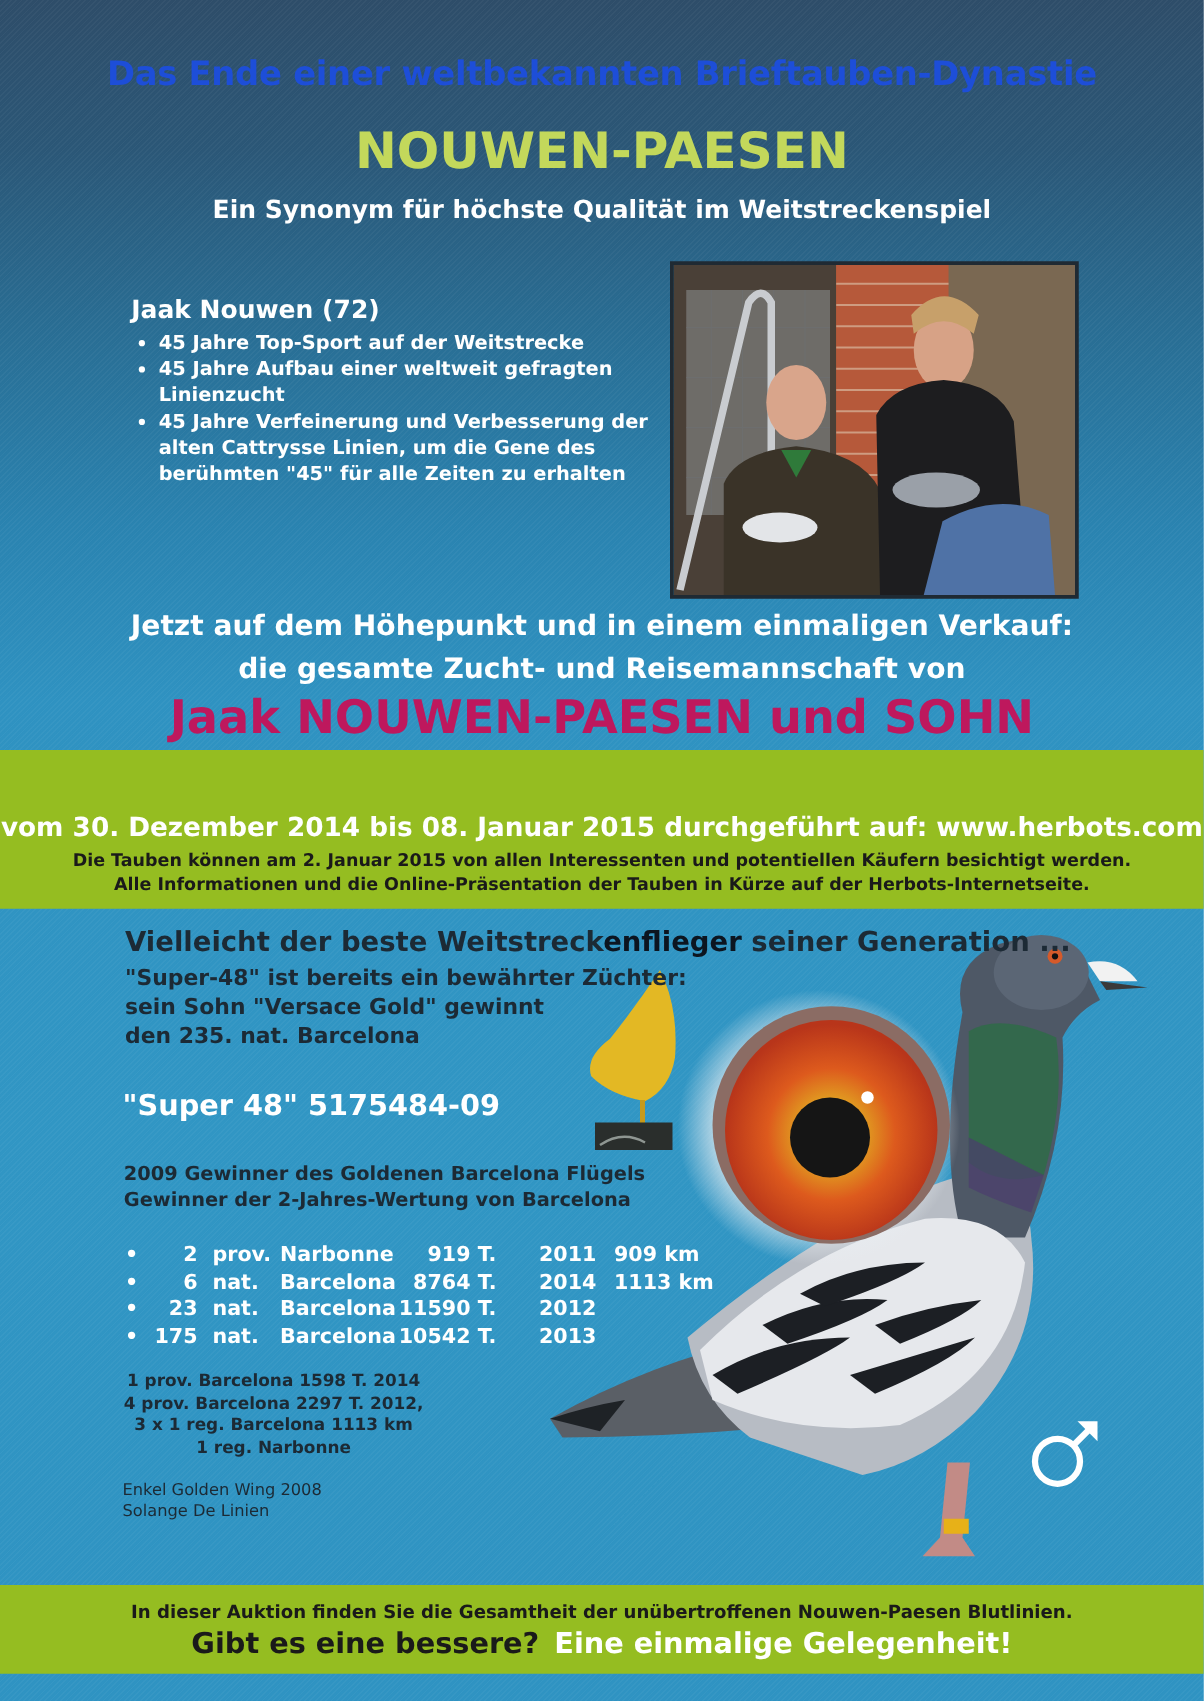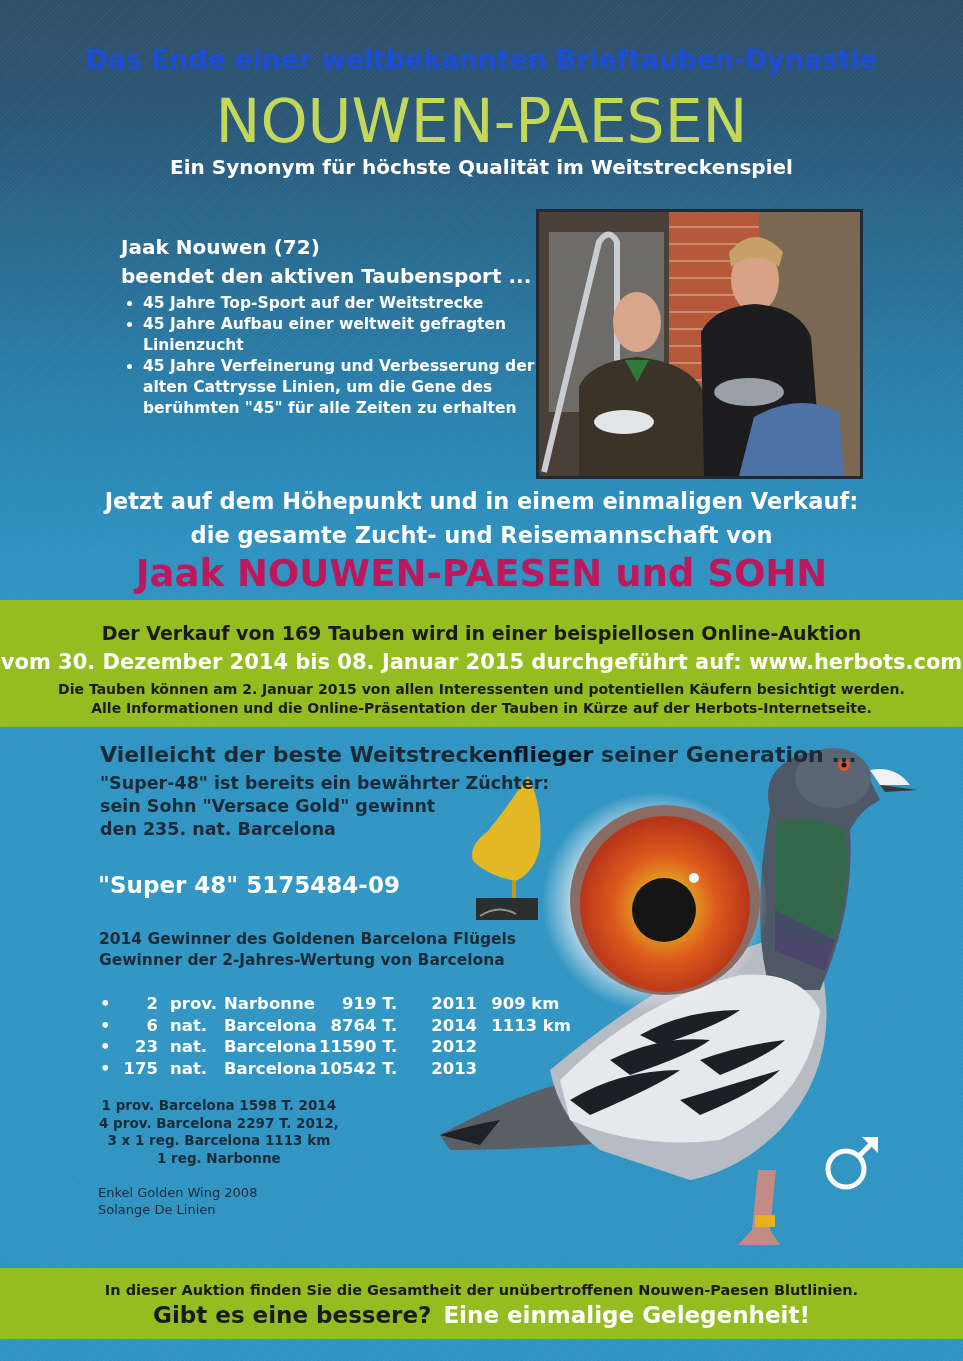--- a/index.html
+++ b/index.html
@@ -10,24 +10,24 @@
   }
   .texture {
     position: absolute; inset: 0;
     background-image: repeating-linear-gradient(135deg, rgba(255,255,255,0.035) 0 1px, rgba(0,0,0,0) 1px 3px);
     pointer-events: none;
   }
   .abs { position: absolute; }
   .center { left: 0; width: 963px; text-align: center; }
 
   .h-top { top: 44px; font-size: 27px; font-weight: bold; color: #1d4ed8; letter-spacing: -0.2px; }
-  .h-brand { top: 86px; font-size: 60px; font-weight: normal; color: #c3d85b; letter-spacing: 0px; line-height: 70px; }
+  .h-brand { top: 86px; font-size: 40px; font-weight: bold; color: #c3d85b; letter-spacing: 0px; line-height: 70px; }
   .h-sub { top: 155px; font-size: 20px; font-weight: bold; color: #ffffff; }
 
-  .intro { left: 105px; top: 233px; width: 420px; color: #ffffff; font-weight: bold; margin-left: 16px; }
+  .intro { left: 105px; top: 233px; width: 420px; color: #ffffff; font-weight: bold; }
   .intro .big { font-size: 20px; line-height: 29px; }
   .intro ul { margin: 2px 0 0 0; padding: 0 0 0 22px; font-size: 15.5px; line-height: 21px; }
   .intro li { padding-left: 0; }
 
   .photo {
     left: 536px; top: 209px; width: 327px; height: 270px;
     border: 3px solid #1f2a33; box-sizing: border-box; overflow: hidden;
     background: linear-gradient(90deg, #5a5048 0 30%, #b35b3a 30% 55%, #7b6a55 55% 100%);
   }
 
@@ -75,21 +75,20 @@
 <body>
 
 <div class="texture"></div>
 
 <div class="abs center h-top">Das Ende einer weltbekannten Brieftauben-Dynastie</div>
 <div class="abs center h-brand">NOUWEN-PAESEN</div>
 <div class="abs center h-sub">Ein Synonym für höchste Qualität im Weitstreckenspiel</div>
 
 <div class="abs intro">
   <div class="big">Jaak Nouwen (72)</div>
-  <div class="big">beendet den aktiven Taubensport ...</div>
   <ul>
     <li>45 Jahre Top-Sport auf der Weitstrecke</li>
     <li>45 Jahre Aufbau einer weltweit gefragten Linienzucht</li>
     <li>45 Jahre Verfeinerung und Verbesserung der alten Cattrysse Linien, um die Gene des berühmten "45" für alle Zeiten zu erhalten</li>
   </ul>
 </div>
 
 <div class="abs photo" title="Jaak Nouwen and son holding pigeons in front of a brick loft">
   <svg width="321" height="264" viewBox="0 0 321 264">
     <rect x="0" y="0" width="130" height="264" fill="#4a4037"></rect>
@@ -135,21 +134,20 @@
     <path d="M200 264 L215 205 Q260 180 300 200 L305 264 Z" fill="#4f72a6"></path>
     <ellipse cx="210" cy="180" rx="35" ry="14" fill="#9aa0a8"></ellipse>
   </svg>
 </div>
 
 <div class="abs center sale-l1">Jetzt auf dem Höhepunkt und in einem einmaligen Verkauf:</div>
 <div class="abs center sale-l2">die gesamte Zucht- und Reisemannschaft von</div>
 <div class="abs center sale-l3">Jaak NOUWEN-PAESEN und SOHN</div>
 
 <div class="abs band1">
-  <div class="abs center l1">Der Verkauf von 169 Tauben wird in einer beispiellosen Online-Auktion</div>
   <div class="abs center l2">vom 30. Dezember 2014 bis 08. Januar 2015 durchgeführt auf: www.herbots.com</div>
   <div class="abs center l3">Die Tauben können am 2. Januar 2015 von allen Interessenten und potentiellen Käufern besichtigt werden.</div>
   <div class="abs center l4">Alle Informationen und die Online-Präsentation der Tauben in Kürze auf der Herbots-Internetseite.</div>
 </div>
 
 <div class="abs pigeon">
   <svg width="480" height="535" viewBox="0 0 480 535">
 
     <path d="M0 395 Q80 350 170 330 L200 400 Q100 410 10 410 Z" fill="#5a5f66"></path>
     <path d="M0 395 Q30 385 60 380 L40 405 Z" fill="#1e2226"></path>
@@ -213,21 +211,21 @@
 <div class="abs bird-title"><span>Vielleicht der beste Weitstreck</span><span class="dark">enflieger</span><span> seiner Generation ...</span></div>
 <div class="abs bird-desc">
   <div>"Super-48" ist bereits ein bewährter Züchter:</div>
   <div>sein Sohn "Versace Gold" gewinnt</div>
   <div>den 235. nat. Barcelona</div>
 </div>
 
 <div class="abs bird-name">"Super 48" 5175484-09</div>
 
 <div class="abs awards">
-  <div>2014 Gewinner des Goldenen Barcelona Flügels</div>
+  <div>2009 Gewinner des Goldenen Barcelona Flügels</div>
   <div>Gewinner der 2-Jahres-Wertung von Barcelona</div>
 </div>
 
 <table class="abs results">
   <tbody>
     <tr>
       <td class="b">•</td>
       <td class="rank">2</td>
       <td class="lvl">prov.</td>
       <td class="place">Narbonne</td>

